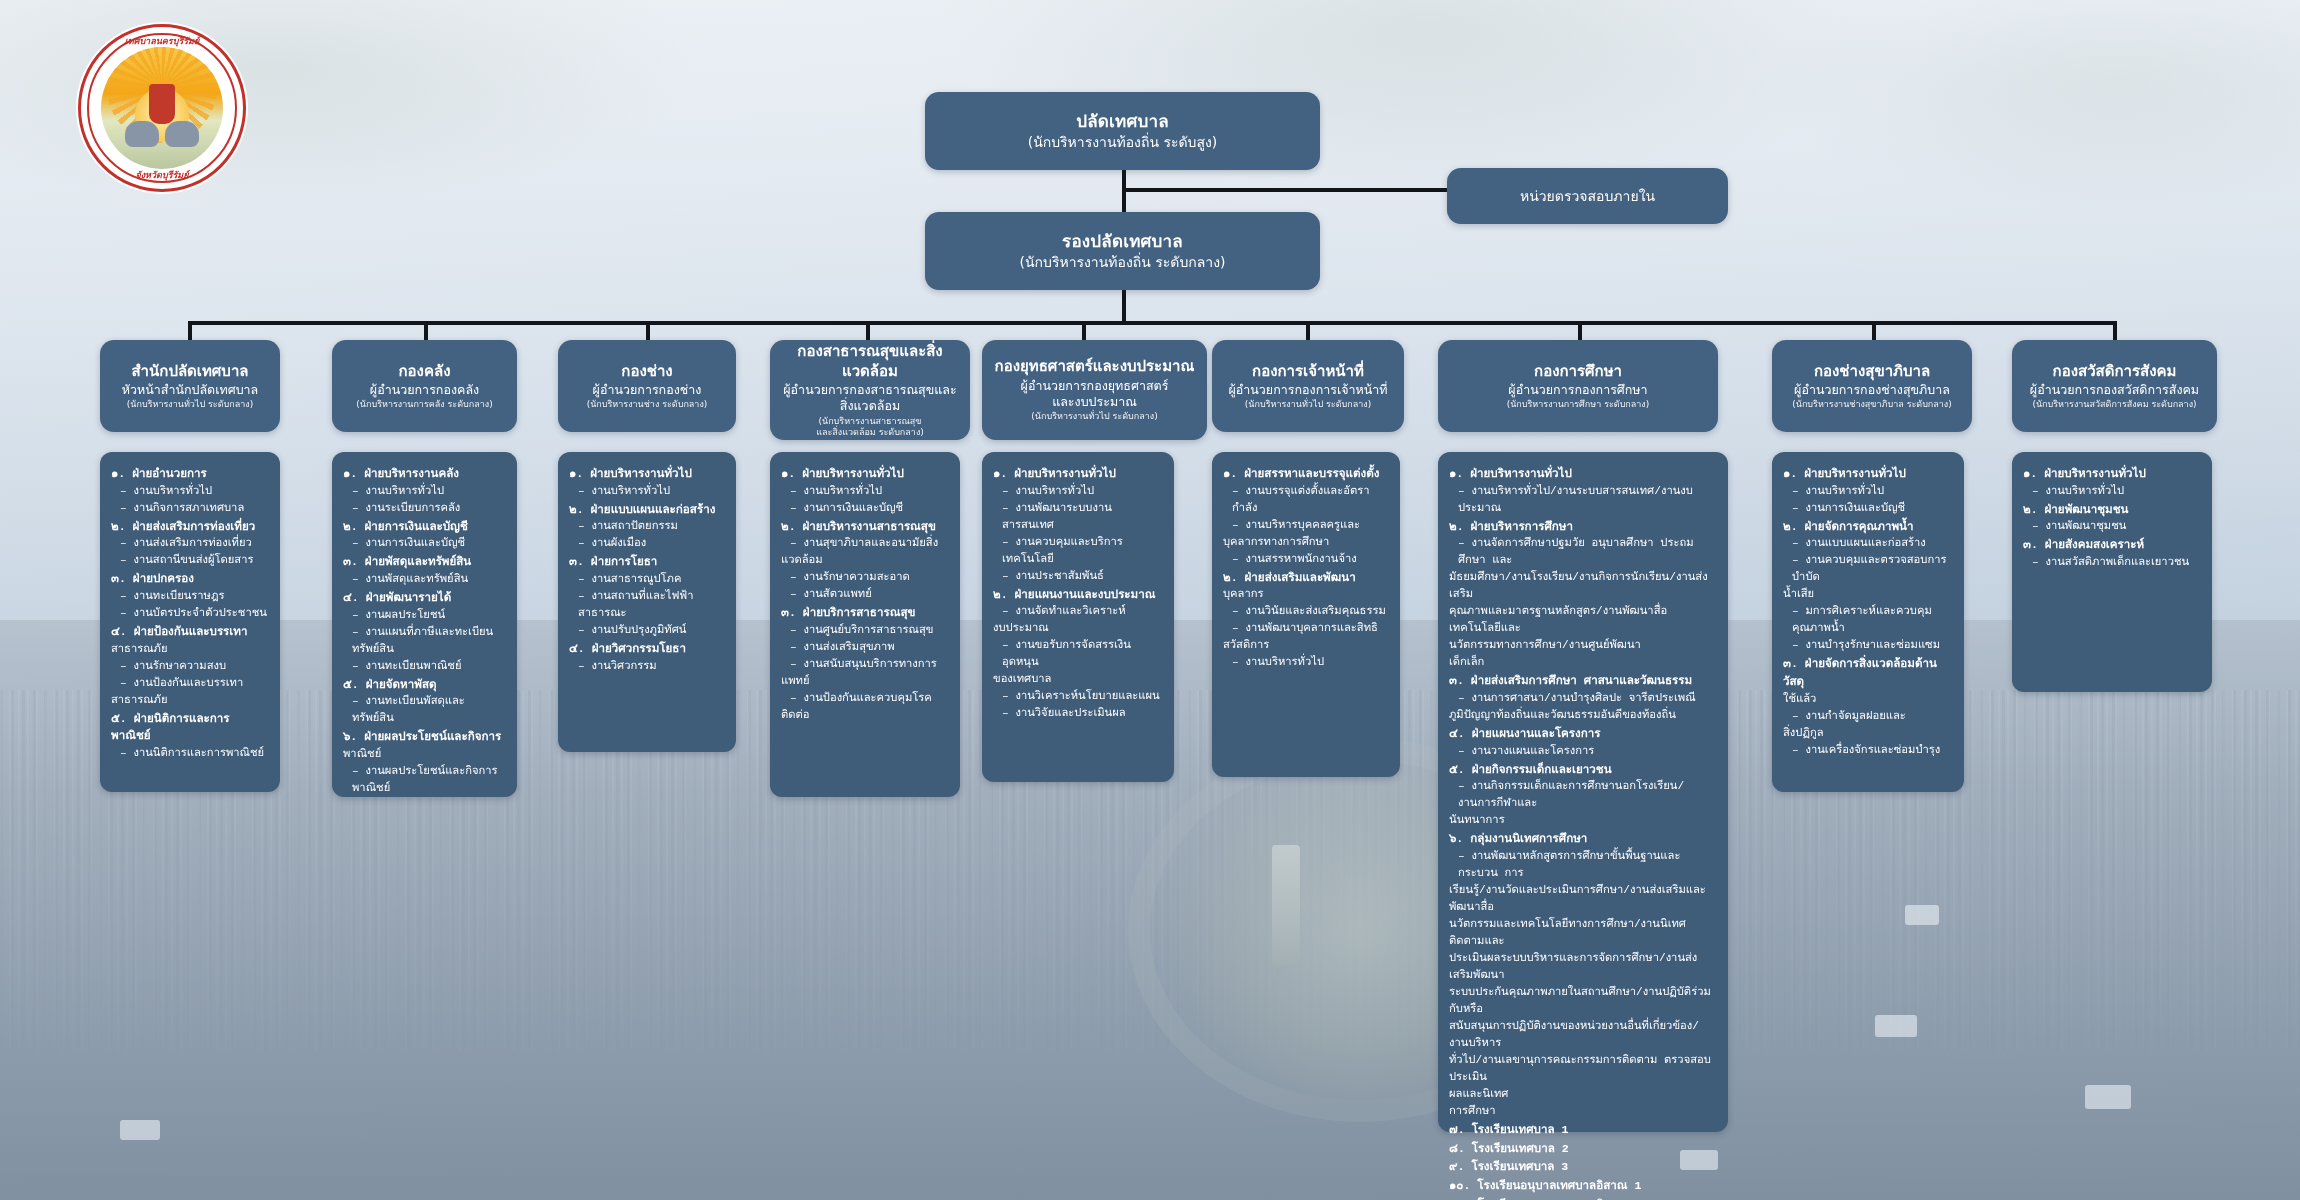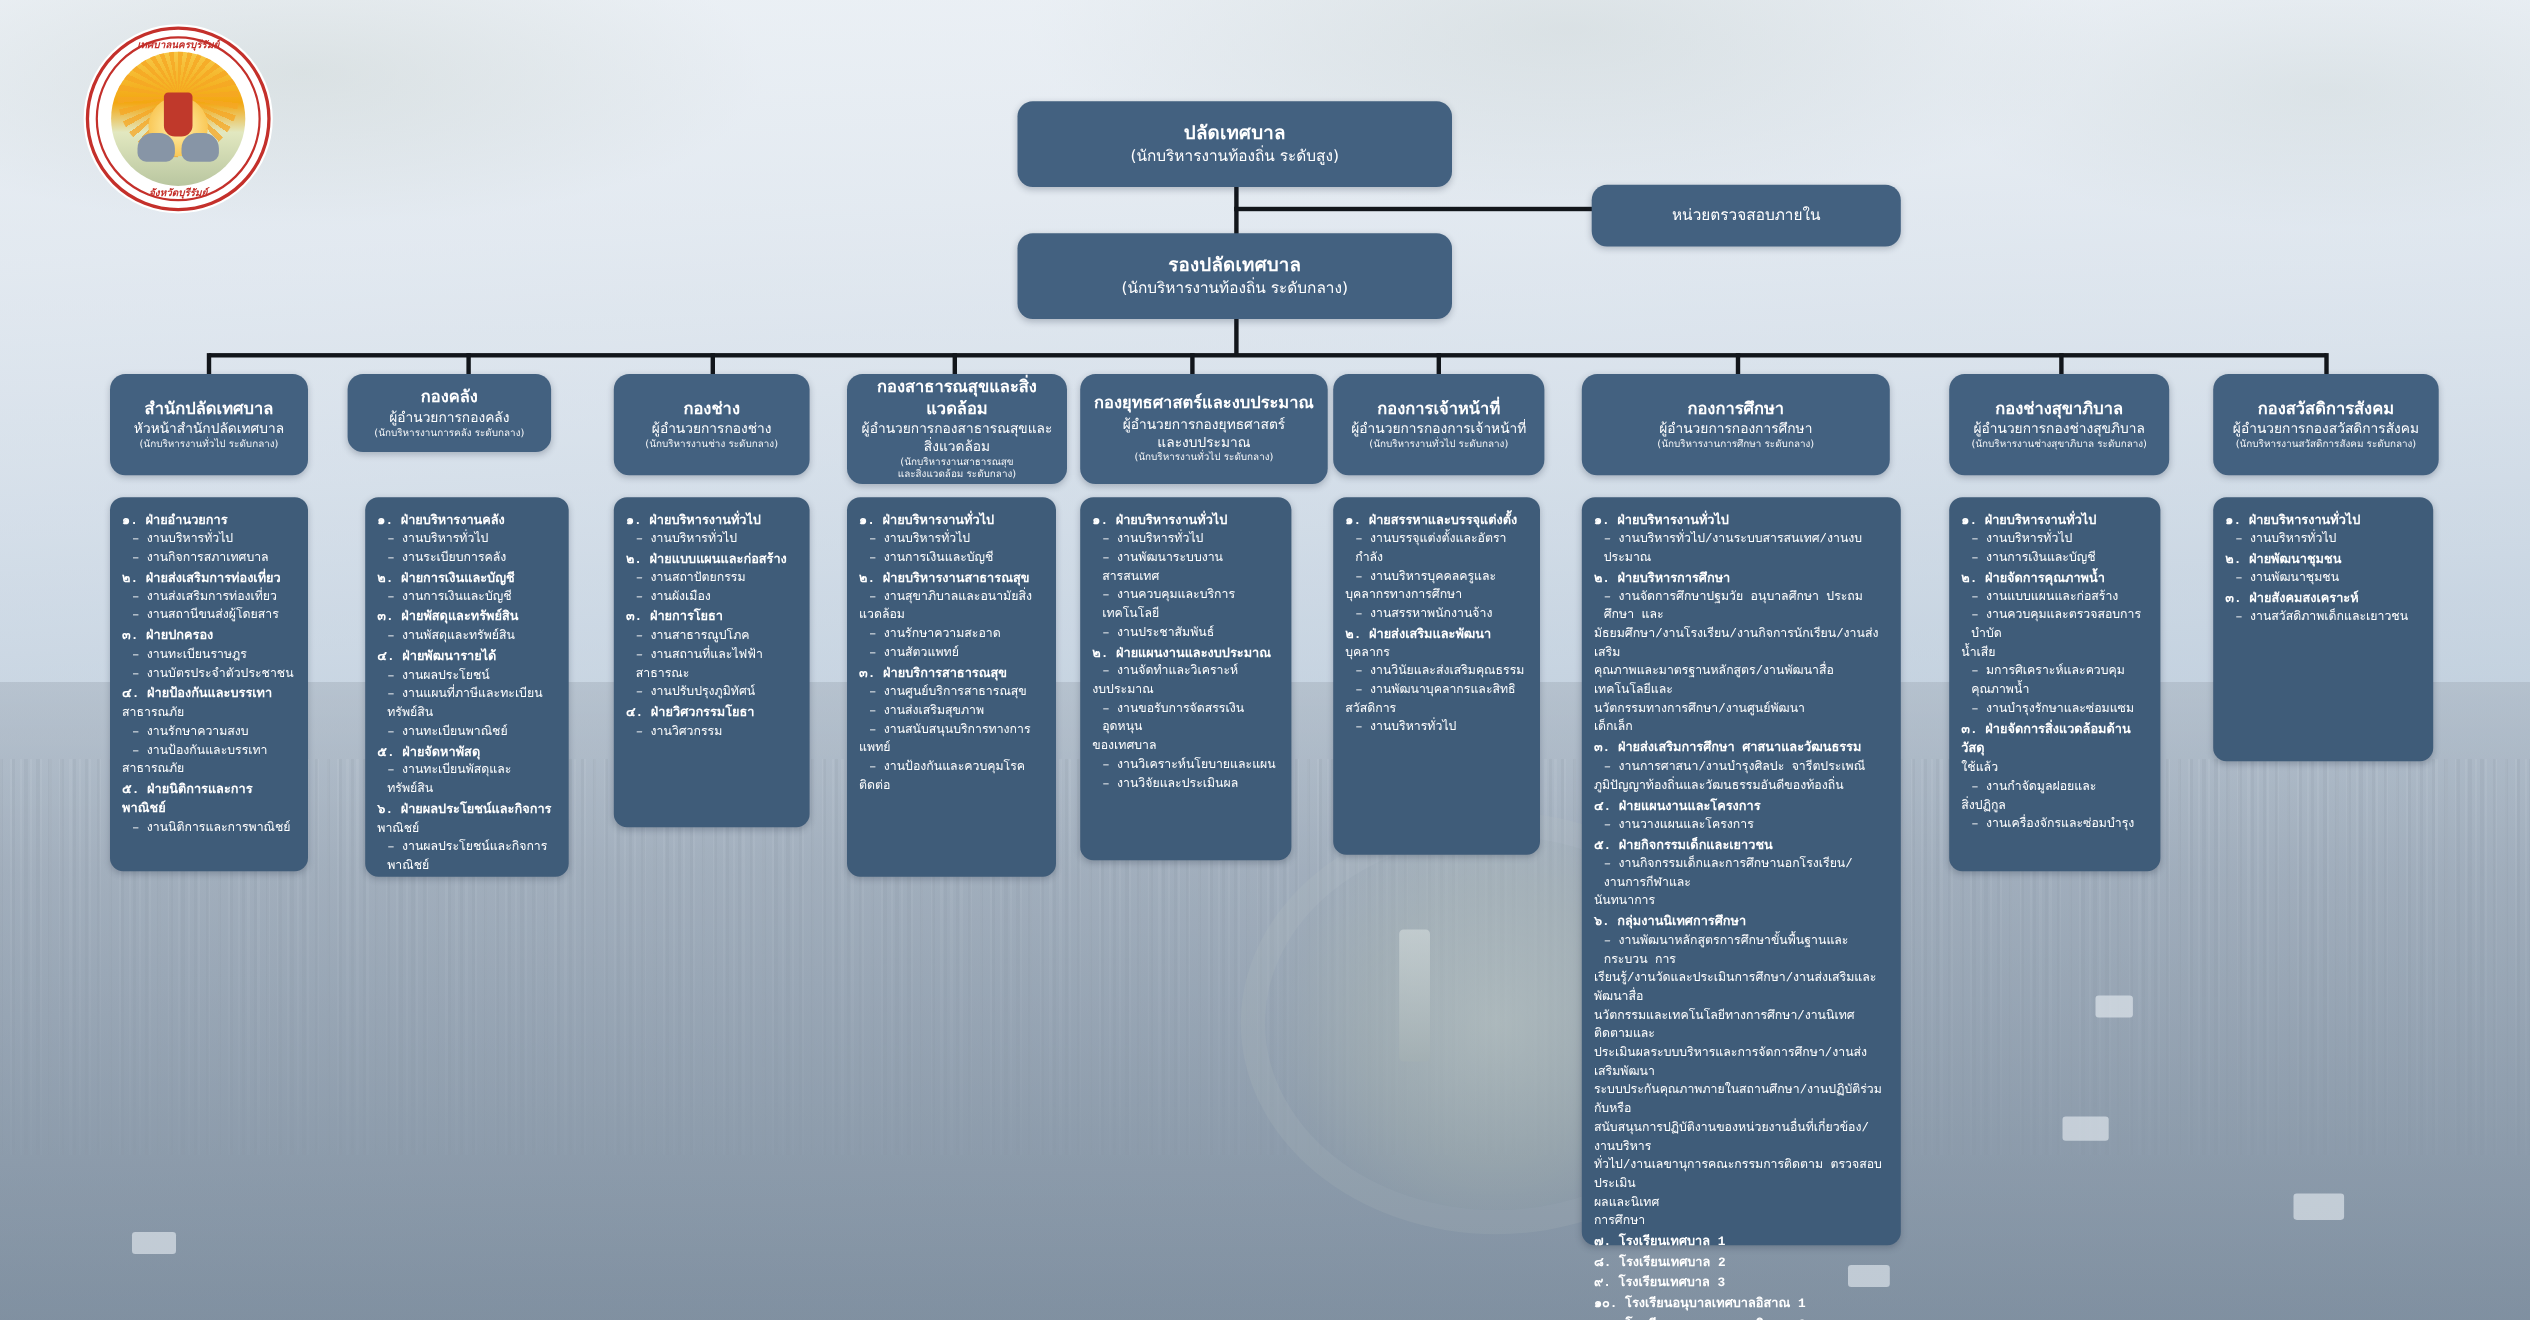--- a/index.html
+++ b/index.html
@@ -166,21 +166,21 @@
           <li class="sub">–  งานบัตรประจำตัวประชาชน</li>
           <li class="sec">๔. ฝ่ายป้องกันและบรรเทา</li>
           <li class="">สาธารณภัย</li>
           <li class="sub">–  งานรักษาความสงบ</li>
           <li class="sub">–  งานป้องกันและบรรเทา</li>
           <li class="">สาธารณภัย</li>
           <li class="sec">๕. ฝ่ายนิติการและการพาณิชย์</li>
           <li class="sub">–  งานนิติการและการพาณิชย์</li>
         </ul>
       </div>
-      <div class="dept-head" style="left: 316px; top: 340px; width: 185px; height: 71px;">
+      <div class="dept-head" style="left: 332px; top: 340px; width: 185px; height: 92px;">
         <div class="h1">กองคลัง</div>
         <div class="h2">ผู้อำนวยการกองคลัง</div>
         <div class="h3">(นักบริหารงานการคลัง ระดับกลาง)</div>
       </div>
       <div class="panel" style="left: 332px; top: 452px; width: 185px; height: 345px;">
         <ul>
           <li class="sec">๑. ฝ่ายบริหารงานคลัง</li>
           <li class="sub">–  งานบริหารทั่วไป</li>
           <li class="sub">–  งานระเบียบการคลัง</li>
           <li class="sec">๒. ฝ่ายการเงินและบัญชี</li>

